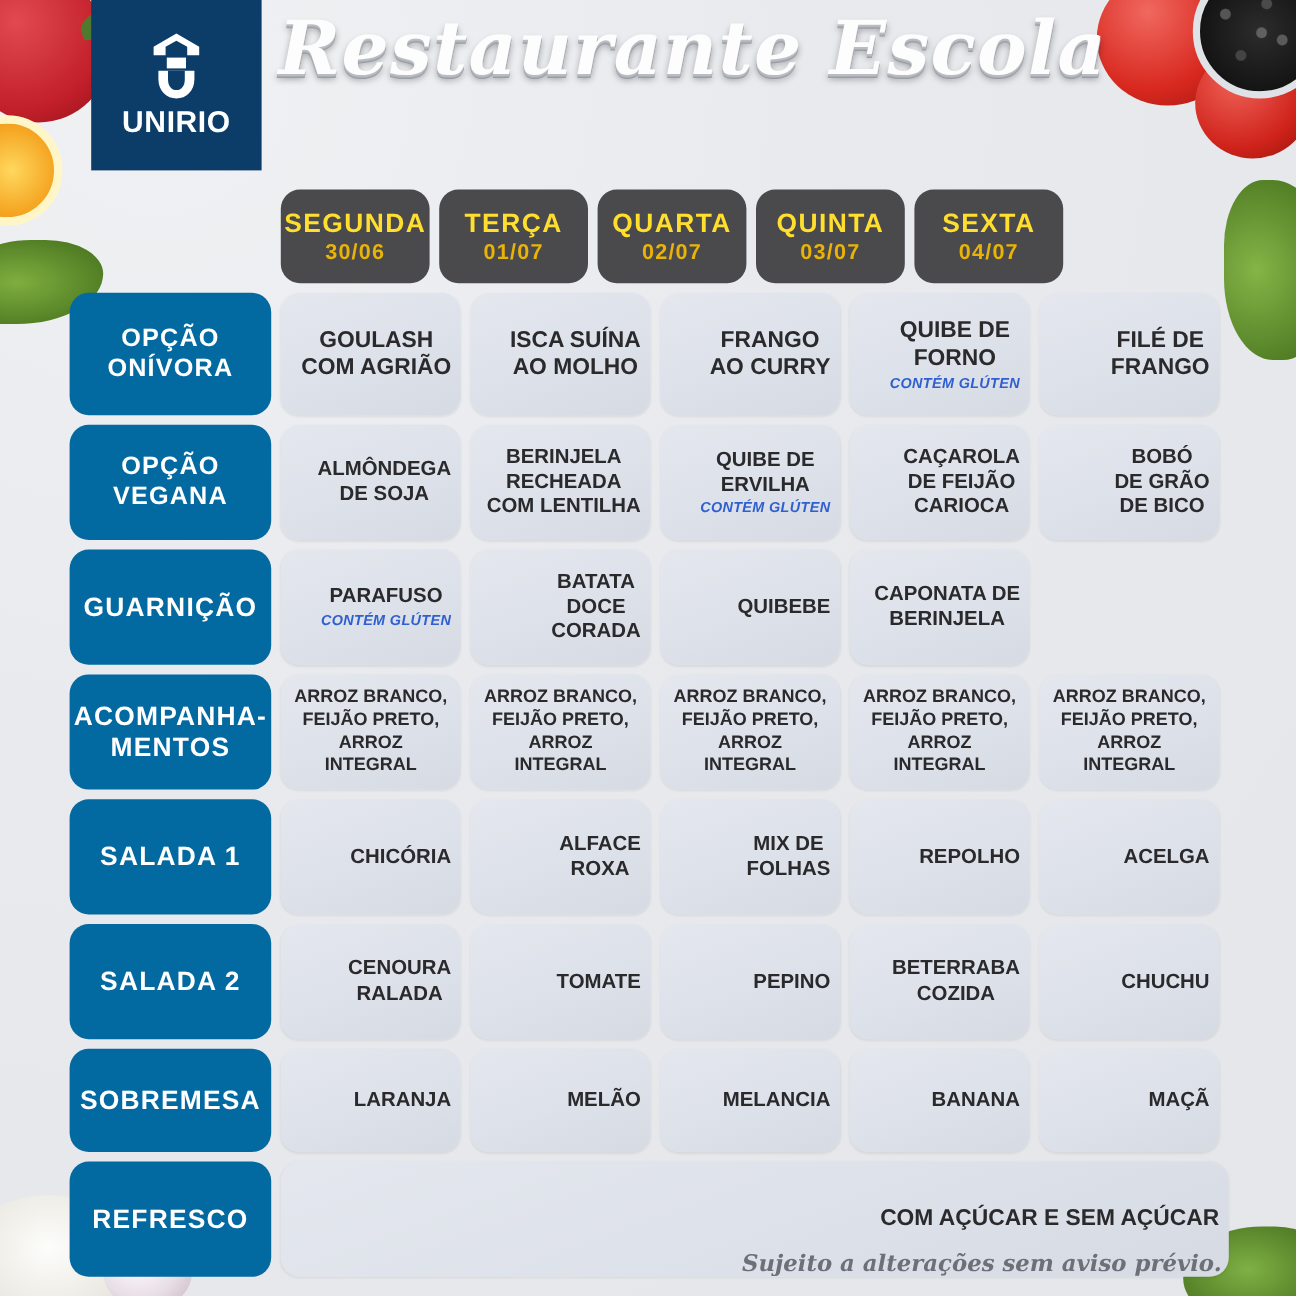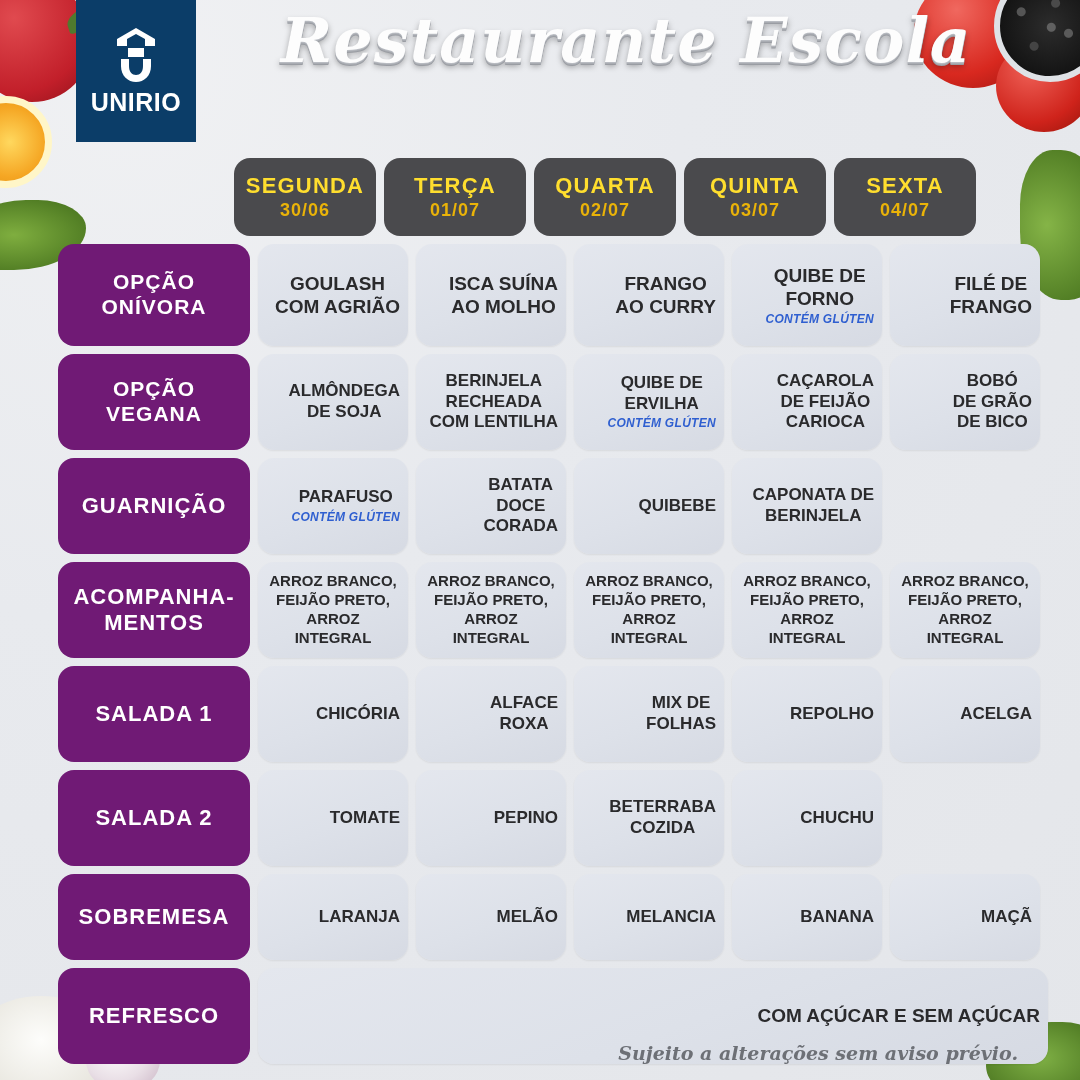--- a/index.html
+++ b/index.html
@@ -77,31 +77,31 @@
   
   .pepcorn { position:absolute; border-radius:50%; background: radial-gradient(circle at 35% 30%, #7d5b3a, #3d2a18); }
   .basil { width: 120px; height: 80px; right: -26px; bottom: -22px;
     background: radial-gradient(ellipse at 45% 45%, #7fb045 0%, #46701d 85%);
     border-radius: 60% 40% 50% 50%;
   }
 
   
   .header { position: relative; height: 150px; }
   .logo-box {
-    position: absolute; left: 76px; top: 0; width: 120px; height: 142px;
+    position: absolute; left: 76px; top: 0; width: 142px; height: 142px;
     background: #0b3d68; display: flex; flex-direction: column;
     align-items: center; justify-content: center; gap: 4px;
   }
   .logo-mark { width: 54px; height: 58px; position: relative; }
   .logo-mark svg { display: block; }
   .logo-text {
     color: #fff; font-weight: bold; font-size: 25px; letter-spacing: .5px;
     font-family: "Liberation Sans", sans-serif;
   }
-  .title-wrap { position: absolute; left: 232px; right: 60px; top: 8px; text-align: center; }
+  .title-wrap { position: absolute; left: 232px; right: 60px; top: 8px; text-align: left; }
   .main-title {
     font-family: "DejaVu Serif", serif;
     font-style: italic;
     font-weight: bold;
     font-size: 62px;
     color: #fdfdfd;
     letter-spacing: 1px;
     text-shadow:
       0 1px 0 #b9bcc2, 0 2px 0 #a9acb2, 0 3px 0 #9a9da3,
       0 4px 6px rgba(0,0,0,.35);
@@ -121,26 +121,26 @@
     display: flex; flex-direction: column; gap: 8px;
   }
   .row { display: flex; gap: 8px; }
   .cell {
     border-radius: 16px;
     display: flex; align-items: center; justify-content: center;
     text-align: center; padding: 6px 8px;
     flex: 0 0 auto;
   }
   .rowhead {
-    width: 192px;
-    background: #701a75; color: #fff;
+    width: 168px;
+    background: #0369a1; color: #fff;
     font-weight: bold; letter-spacing: 1px;
   }
   .dayhead {
-    width: 142px; background: #4a4a4d; color: #fff;
+    width: 124px; background: #4a4a4d; color: #fff;
     flex-direction: column; gap: 1px;
   }
   .dayhead .dname { color: #ffde2e; font-weight: bold; font-size: 22px; letter-spacing: 1.2px; }
   .dayhead .ddate { color: #eab308; font-weight: bold; font-size: 18px; letter-spacing: 1px; }
   .daycell {
     width: 150px; color: #2a2a2c; font-weight: bold;
     background: linear-gradient(160deg, #e4e7ee 0%, #dde1e9 55%, #d6dae3 100%);
     flex-direction: column; gap: 1px;
     box-shadow: 0 1px 2px rgba(0,0,0,.07);
     align-items: flex-end;
@@ -425,20 +425,26 @@
       <div>
           <div>ACELGA</div>
         </div>
     </div>
   </div>
 
   <div class="row r6">
     <div class="cell rowhead fs-head-md">SALADA 2</div>
     <div class="cell daycell fs-cell-md">
       <div>
+        <div>CENOURA</div>
+        <div>RALADA</div>
+      </div>
+    </div>
+    <div class="cell daycell fs-cell-md">
+      <div>
           <div>TOMATE</div>
         </div>
     </div>
     <div class="cell daycell fs-cell-md">
       <div>
           <div>PEPINO</div>
         </div>
     </div>
     <div class="cell daycell fs-cell-md">
       <div>

